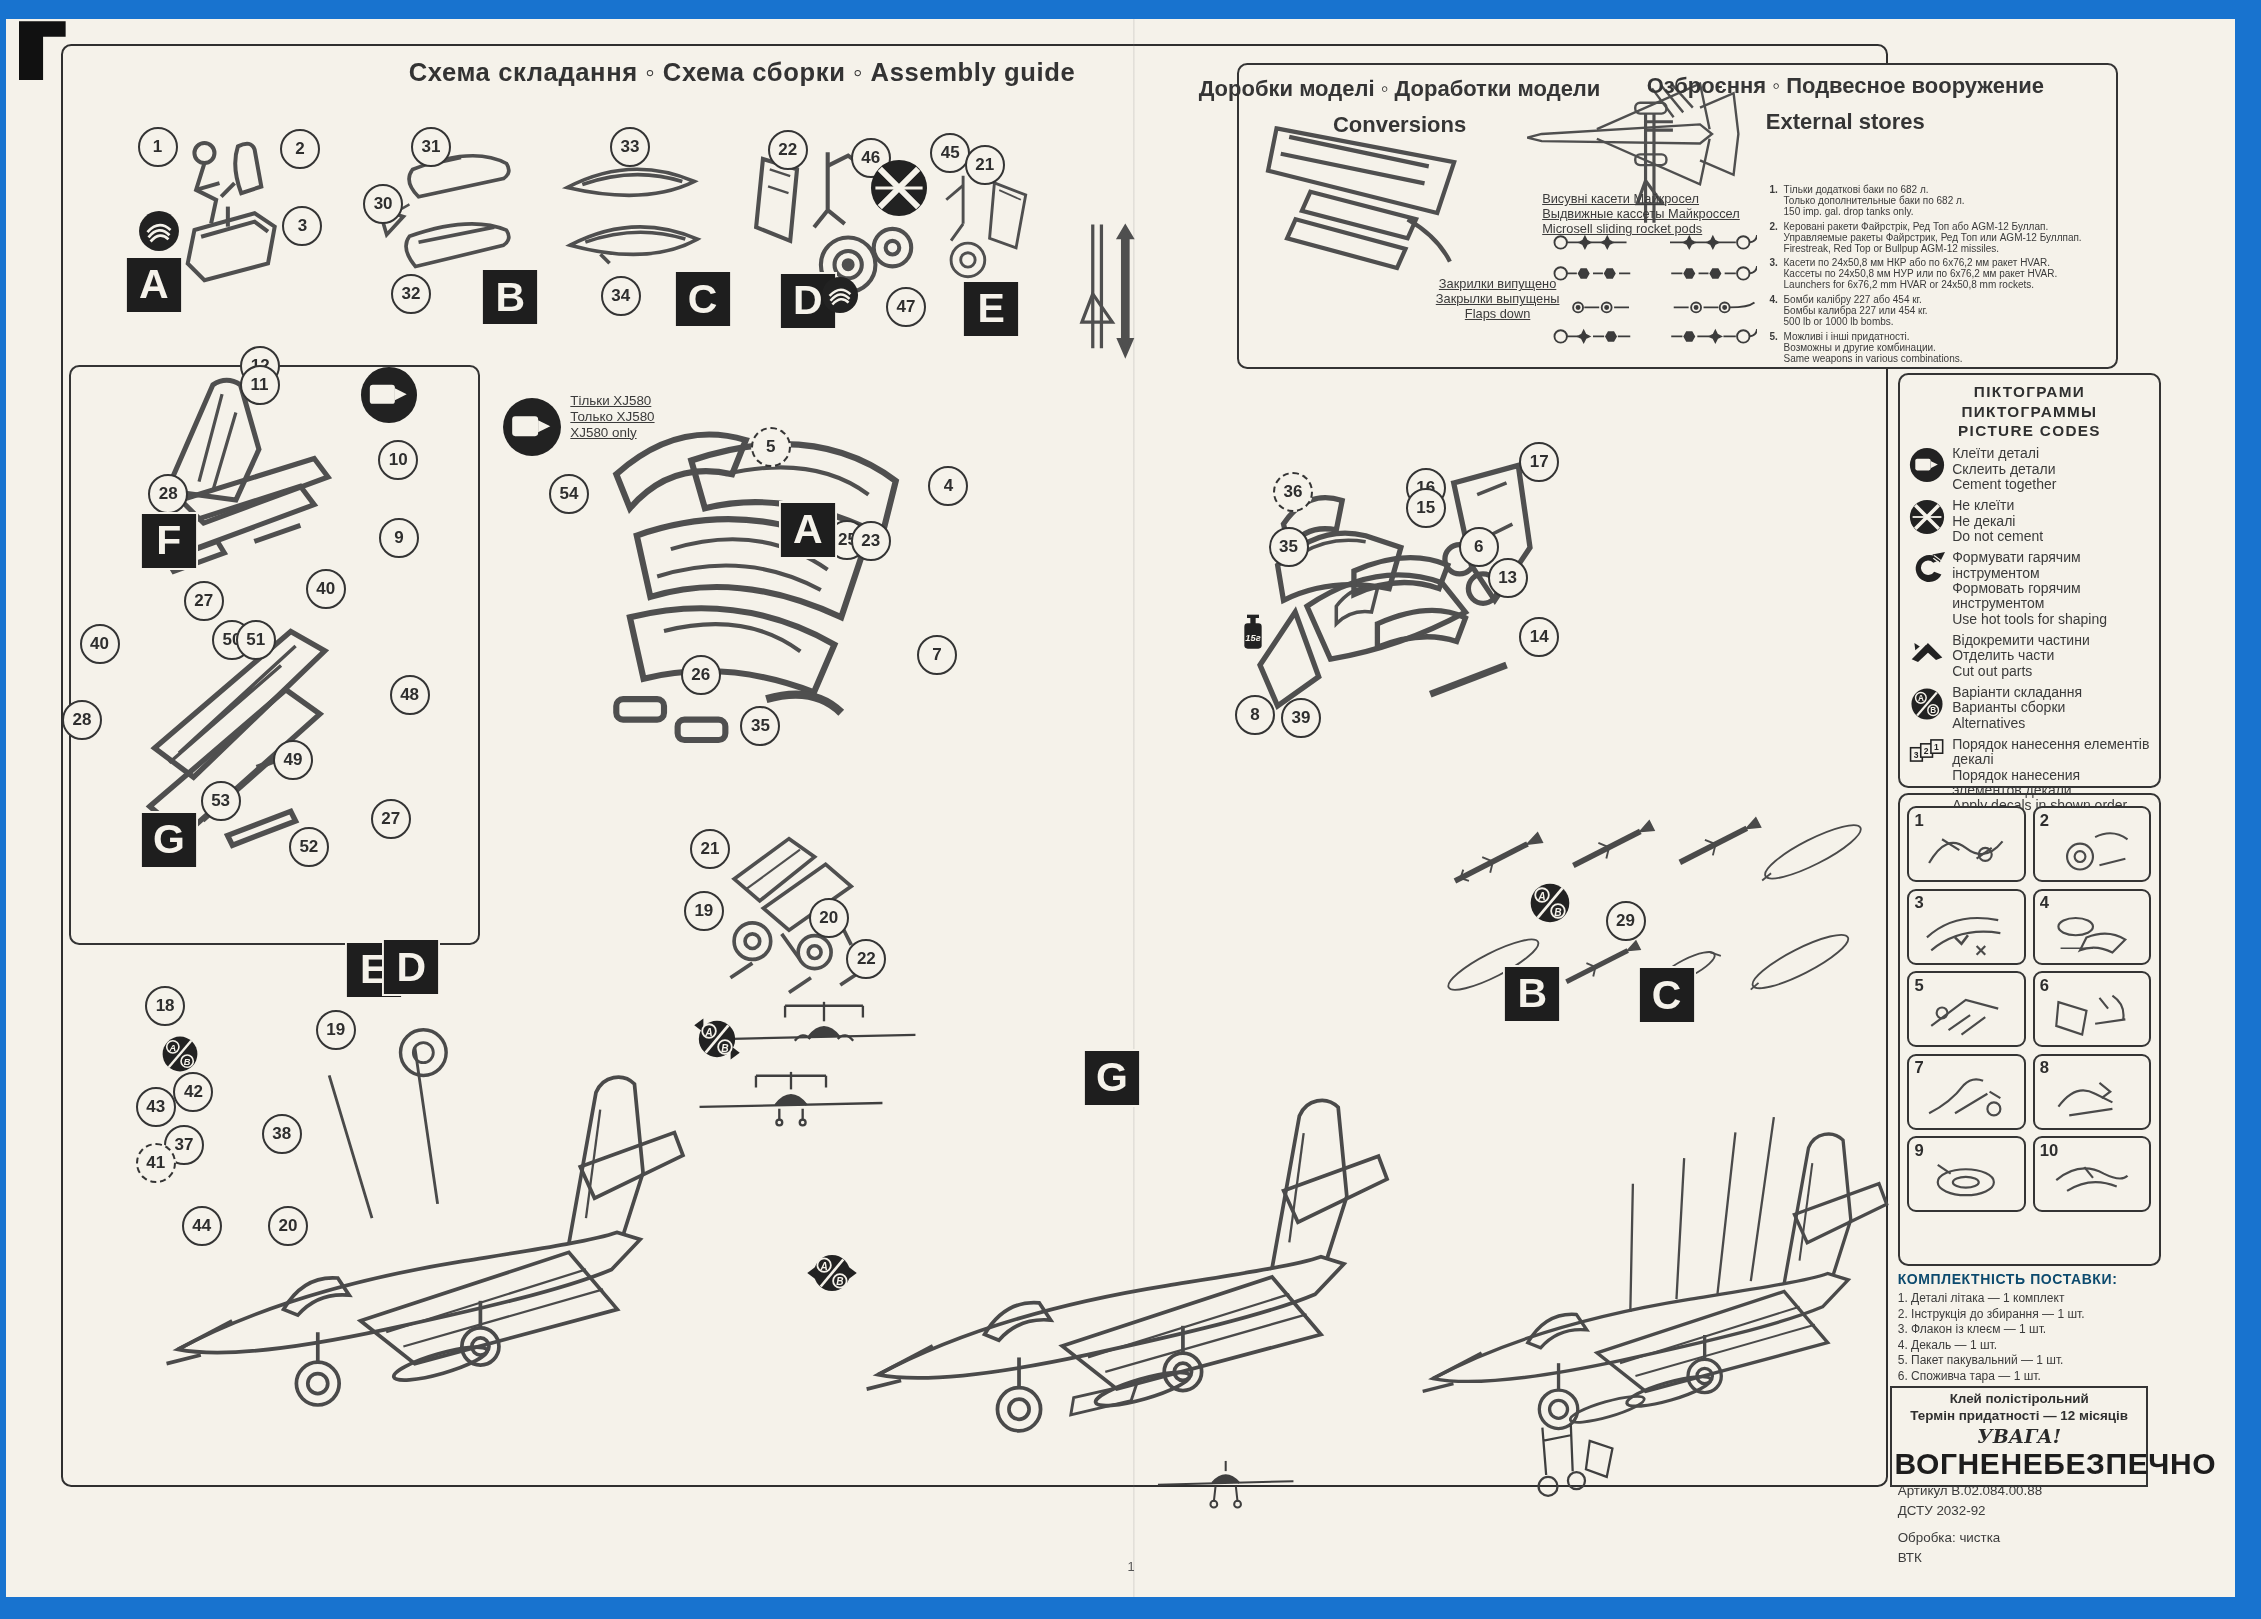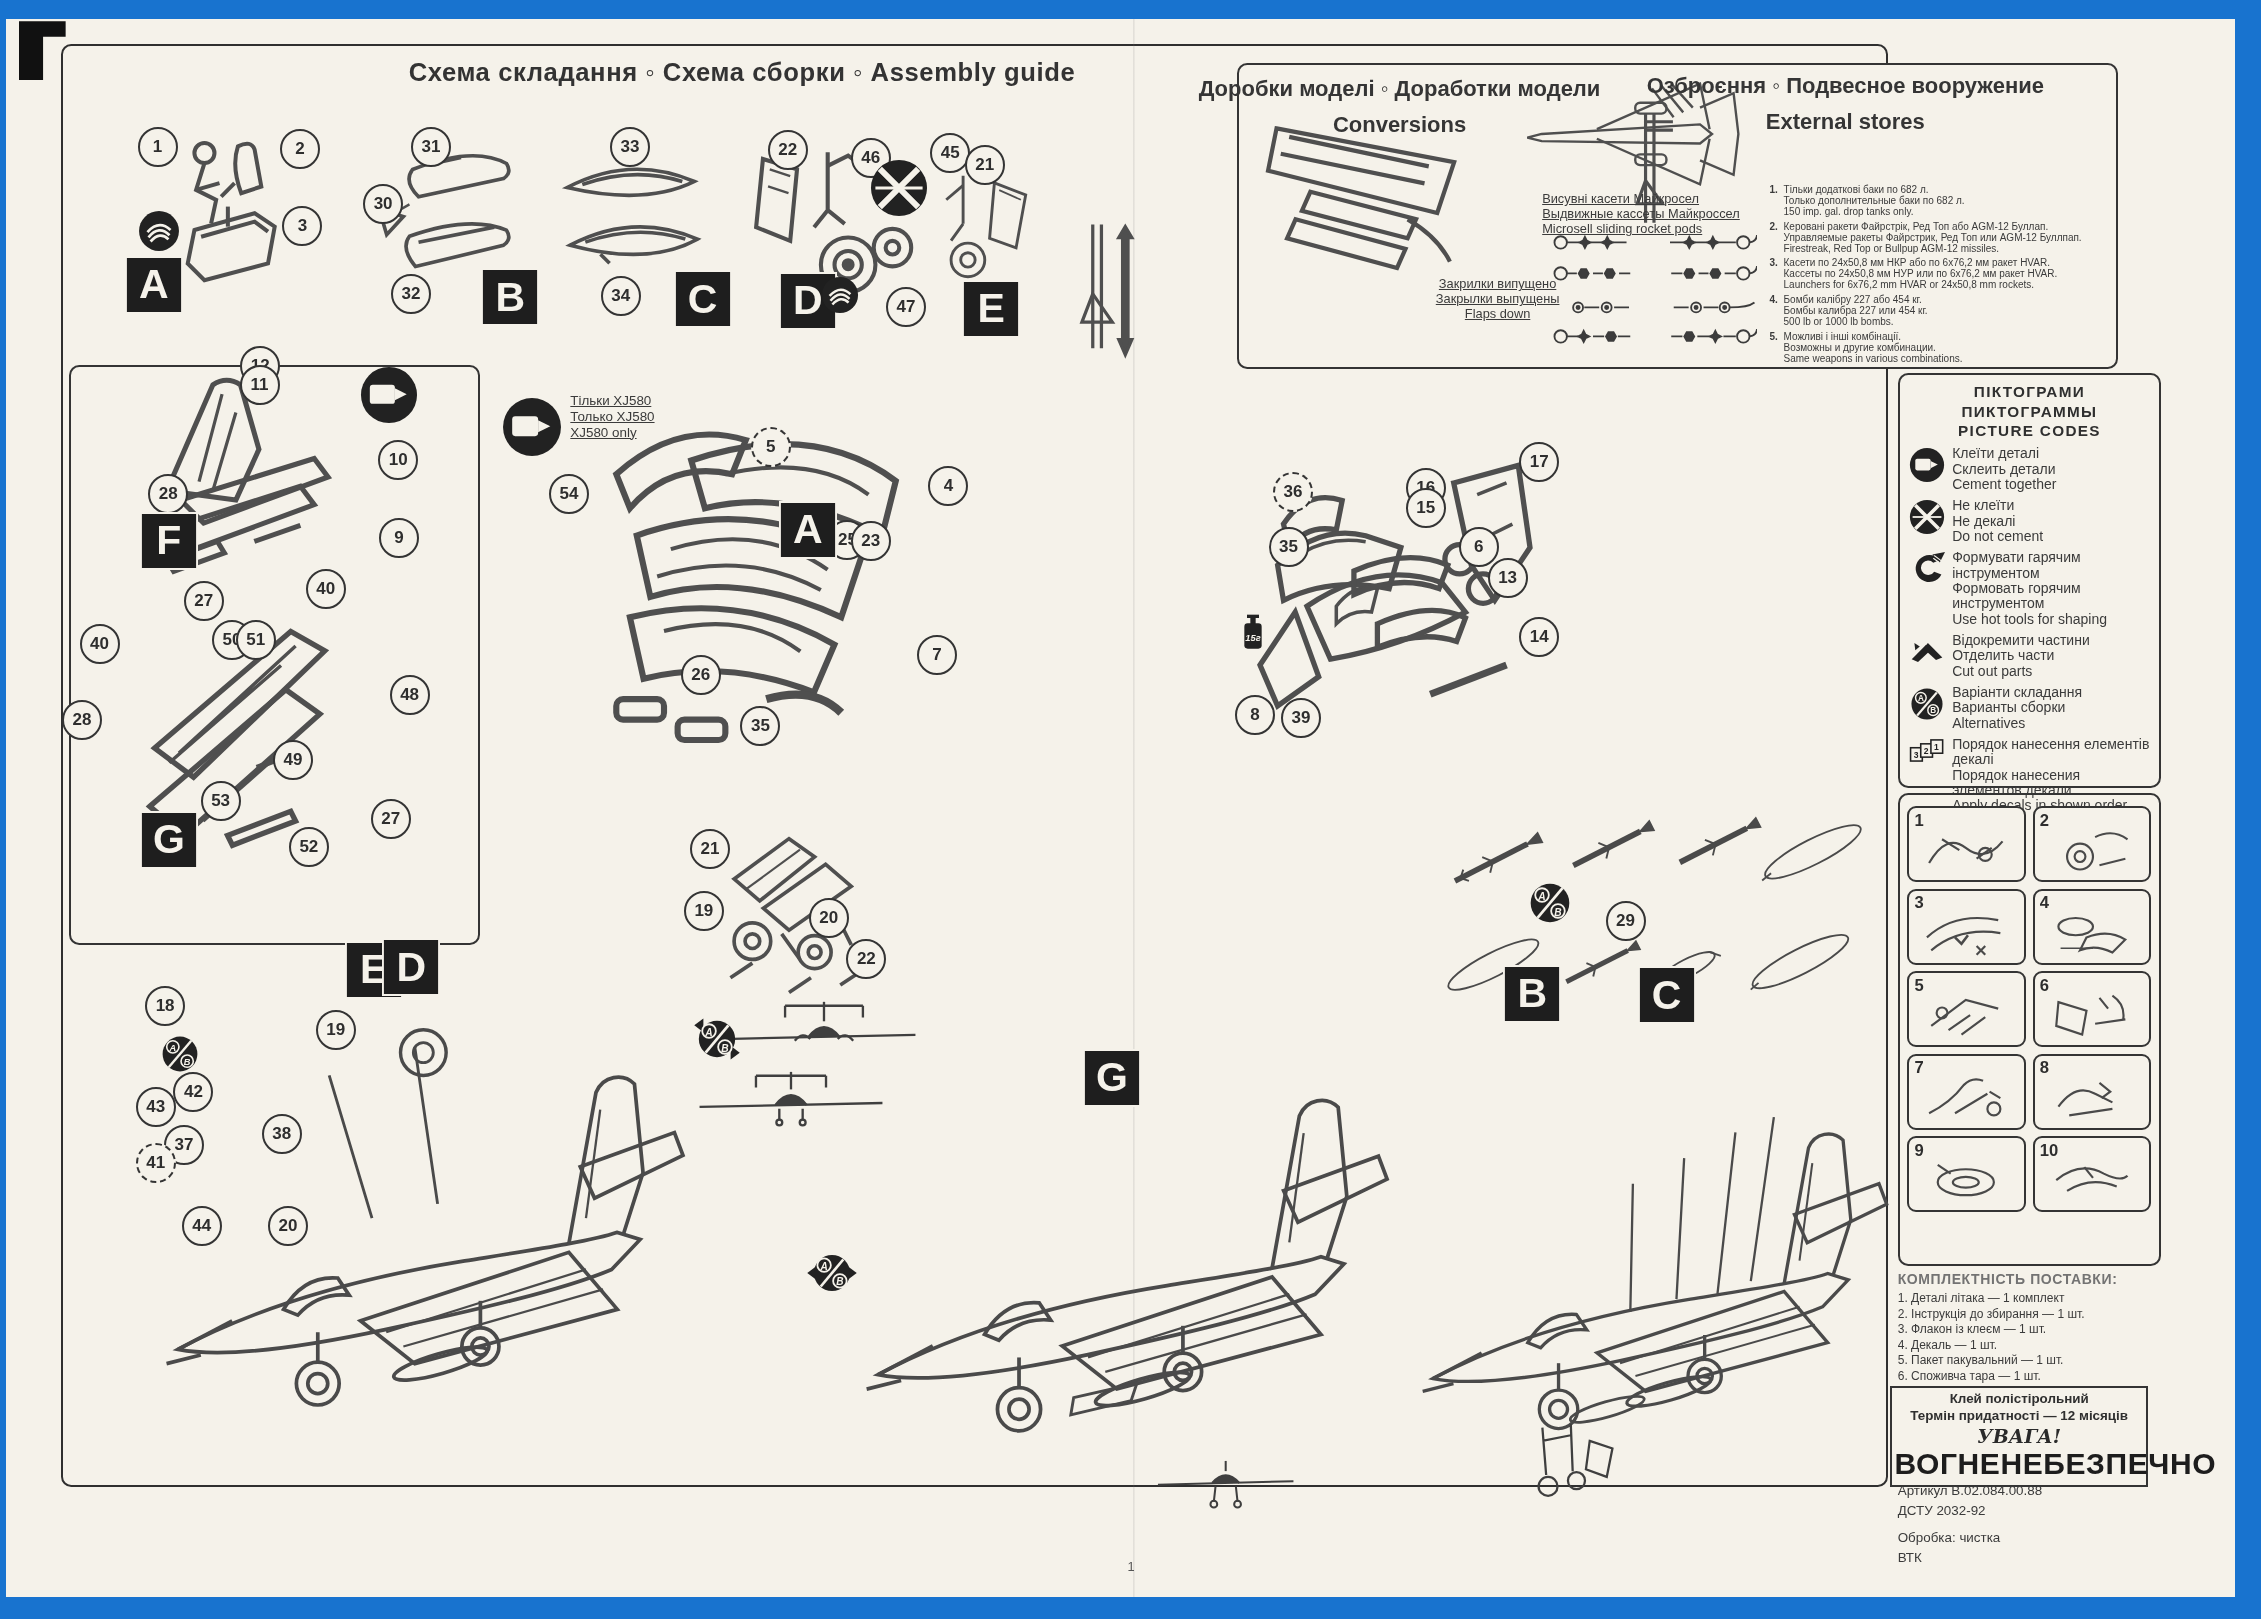--- a/index.html
+++ b/index.html
@@ -38,21 +38,21 @@
   .pcode-item{display:flex;align-items:flex-start;margin-bottom:5.8px;}
   .pcode-item .ic{flex:none;width:41px;display:flex;justify-content:center;margin-top:1.3px;}
   .pcode-item .tx{font-size:14px;line-height:1.1;color:#3b3b3b;padding-left:5.1px;}
   .moves{position:absolute;left:84.85%;top:49.05%;width:11.82%;height:30.0%;z-index:5;
          border:2.6px solid #343434;border-radius:10.2px;padding:6.4px 7.7px;box-sizing:border-box;}
   .moves-grid{display:grid;grid-template-columns:1fr 1fr;gap:6.4px;margin-top:5.1px;}
   .mv{border:2.2px solid #343434;border-radius:9px;height:72px;position:relative;background:#f5f2ea;}
   .mv .n{position:absolute;left:5.1px;top:2.6px;font-size:16.6px;font-weight:bold;color:#2e2e2e;}
   .mv svg{position:absolute;left:7.7px;top:14px;width:85%;height:75%;}
   .delivery{position:absolute;left:84.85%;top:79.35%;width:12.5%;z-index:5;}
-  .delivery .t{font-size:14px;font-weight:bold;letter-spacing:0.6px;color:#737373;margin-bottom:3.8px;}
+  .delivery .t{font-size:14px;font-weight:bold;letter-spacing:0.6px;color:#0c4a6e;margin-bottom:3.8px;}
   .delivery .it{font-size:12px;line-height:1.3;color:#3b3b3b;}
   .gluebox{position:absolute;left:84.5%;top:86.6%;width:11.6%;z-index:5;border:2.6px solid #343434;
            text-align:center;padding:3.8px 2.6px;box-sizing:border-box;background:#f5f2ea;}
   .gluebox .b{font-size:13.4px;font-weight:bold;color:#2f2f2f;line-height:1.25;}
   .gluebox .uvaga{font-family:"DejaVu Serif",serif;font-style:italic;font-weight:bold;font-size:19px;color:#2a2a2a;}
   .gluebox .fire{font-size:30px;font-weight:bold;letter-spacing:0.6px;color:#1d1d1d;}
   .footer{position:absolute;left:84.85%;top:92.65%;z-index:5;font-size:13.4px;color:#3b3b3b;line-height:1.5;}
   .pageno{position:absolute;left:50.3%;top:97.6%;font-size:12.8px;color:#555;z-index:5;}
   .fold{position:absolute;left:50.55%;top:0;width:1.9px;height:100%;background:linear-gradient(to right,rgba(120,120,120,.18),rgba(90,90,90,.05));z-index:2;}
   .corner{position:absolute;left:0.55%;top:0.15%;width:47px;height:59px;background:#111;z-index:7;
@@ -198,21 +198,21 @@
       <span class="num">4.</span>
       <span class="txt">
         <div>Бомби калібру 227 або 454 кг.</div>
         <div>Бомбы калибра 227 или 454 кг.</div>
         <div>500 lb or 1000 lb bombs.</div>
       </span>
     </div>
     <div class="stores-item">
       <span class="num">5.</span>
       <span class="txt">
-        <div>Можливі і інші комбінації.</div>
+        <div>Можливі і інші придатності.</div>
         <div>Возможны и другие комбинации.</div>
         <div>Same weapons in various combinations.</div>
       </span>
     </div>
   </div>
 
   <div class="sketch" style="left:5.2%;top:7.2%;width:11%;height:10.6%;">
     <svg viewBox="0 0 100 100" fill="none" stroke="#4f4f4f" stroke-width="2.4">
       <circle cx="26" cy="12" r="6"></circle>
           <path d="M26,18 l-5,16 12,6 -3,14"></path>

